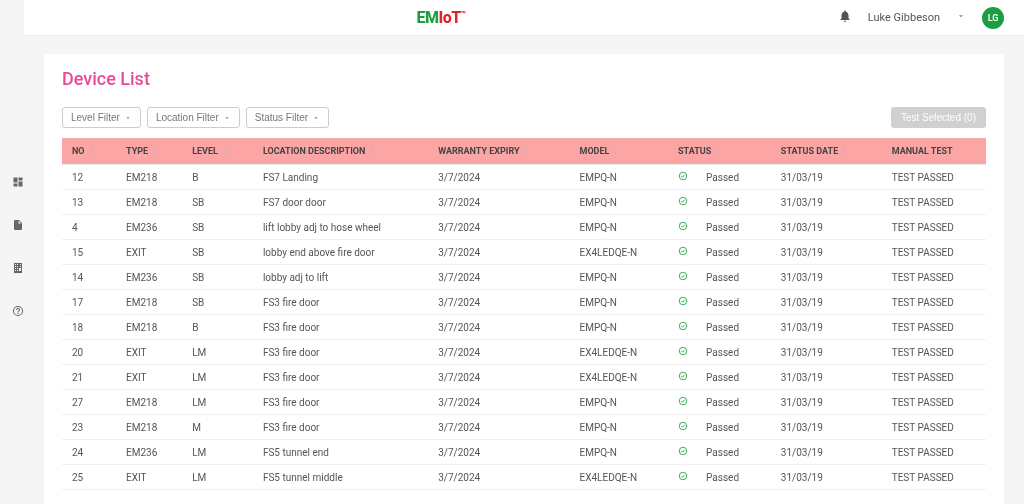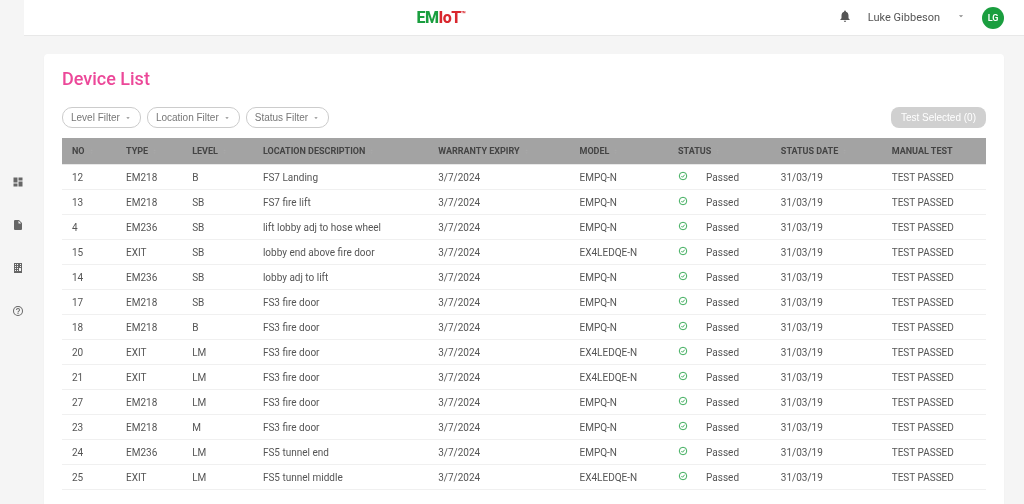--- a/index.html
+++ b/index.html
@@ -14,26 +14,26 @@
   .user-name { font-size: 11px; color: #555; }
   .chevron svg { width: 10px; height: 10px; fill: #888; }
   .avatar { width: 22px; height: 22px; border-radius: 50%; background: #1a9e3f; color: #fff; display: flex; align-items: center; justify-content: center; font-size: 9px; font-weight: 600; }
   .layout { display: flex; }
   .sidebar { width: 36px; display: flex; flex-direction: column; align-items: center; padding-top: 140px; gap: 28px; }
   .sidebar-icon svg { width: 12px; height: 12px; fill: #666; }
   .main { flex: 1; padding: 18px 20px 18px 8px; }
   .card { background: #fff; border-radius: 4px; padding: 14px 18px 18px; box-shadow: 0 1px 2px rgba(0,0,0,0.04); }
   .page-title { font-size: 18px; font-weight: 500; color: #ec4899; margin-bottom: 18px; }
   .toolbar { display: flex; gap: 6px; margin-bottom: 10px; }
-  .filter-btn { background: #fff; border: 1px solid #ccc; border-radius: 10px; padding: 4px 8px; font-size: 10px; color: #777; cursor: pointer; display: flex; align-items: center; gap: 4px; }
+  .filter-btn { background: #fff; border: 1px solid #ccc; border-radius: 3px; padding: 4px 8px; font-size: 10px; color: #777; cursor: pointer; display: flex; align-items: center; gap: 4px; }
   .filter-btn svg { width: 8px; height: 8px; fill: #888; }
   .spacer { flex: 1; }
-  .test-btn { background: #d0d0d0; color: #fff; border: none; border-radius: 8px; padding: 5px 10px; font-size: 10px; cursor: not-allowed; }
+  .test-btn { background: #d0d0d0; color: #fff; border: none; border-radius: 3px; padding: 5px 10px; font-size: 10px; cursor: not-allowed; }
   table { width: 100%; border-collapse: collapse; }
-  thead th { background: #a3a3a3; text-align: left; padding: 8px 10px; font-size: 9px; font-weight: 700; color: #444; text-transform: uppercase; border-bottom: 1px solid #e8e8e8; cursor: pointer; }
+  thead th { background: #fca5a5; text-align: left; padding: 8px 10px; font-size: 9px; font-weight: 700; color: #444; text-transform: uppercase; border-bottom: 1px solid #e8e8e8; cursor: pointer; }
   thead th .sort svg { width: 7px; height: 7px; fill: #aaa; margin-left: 3px; vertical-align: middle; }
   tbody td { padding: 6px 10px; font-size: 10px; color: #555; border-bottom: 1px solid #f0f0f0; }
   .status-cell { display: flex; align-items: center; gap: 18px; }
   .status-check svg { width: 10px; height: 10px; stroke: #1a9e3f; fill: none; stroke-width: 2; }
 </style>
 </head>
 <body>
 
 <div class="header">
   <div class="logo">
@@ -144,21 +144,21 @@
                   <span>Passed</span>
                 </div>
               </td>
     <td>31/03/19</td>
     <td>TEST PASSED</td>
             </tr>
             <tr>
     <td>13</td>
     <td>EM218</td>
     <td>SB</td>
-    <td>FS7 fire lift</td>
+    <td>FS7 door door</td>
     <td>3/7/2024</td>
     <td>EMPQ-N</td>
     <td>
                 <div class="status-cell">
                   <span class="status-check"><svg viewBox="0 0 24 24">
                       <circle cx="12" cy="12" r="9"></circle>
                       <path d="M8 12l3 3 5-6"></path>
                     </svg></span>
                   <span>Passed</span>
                 </div>

